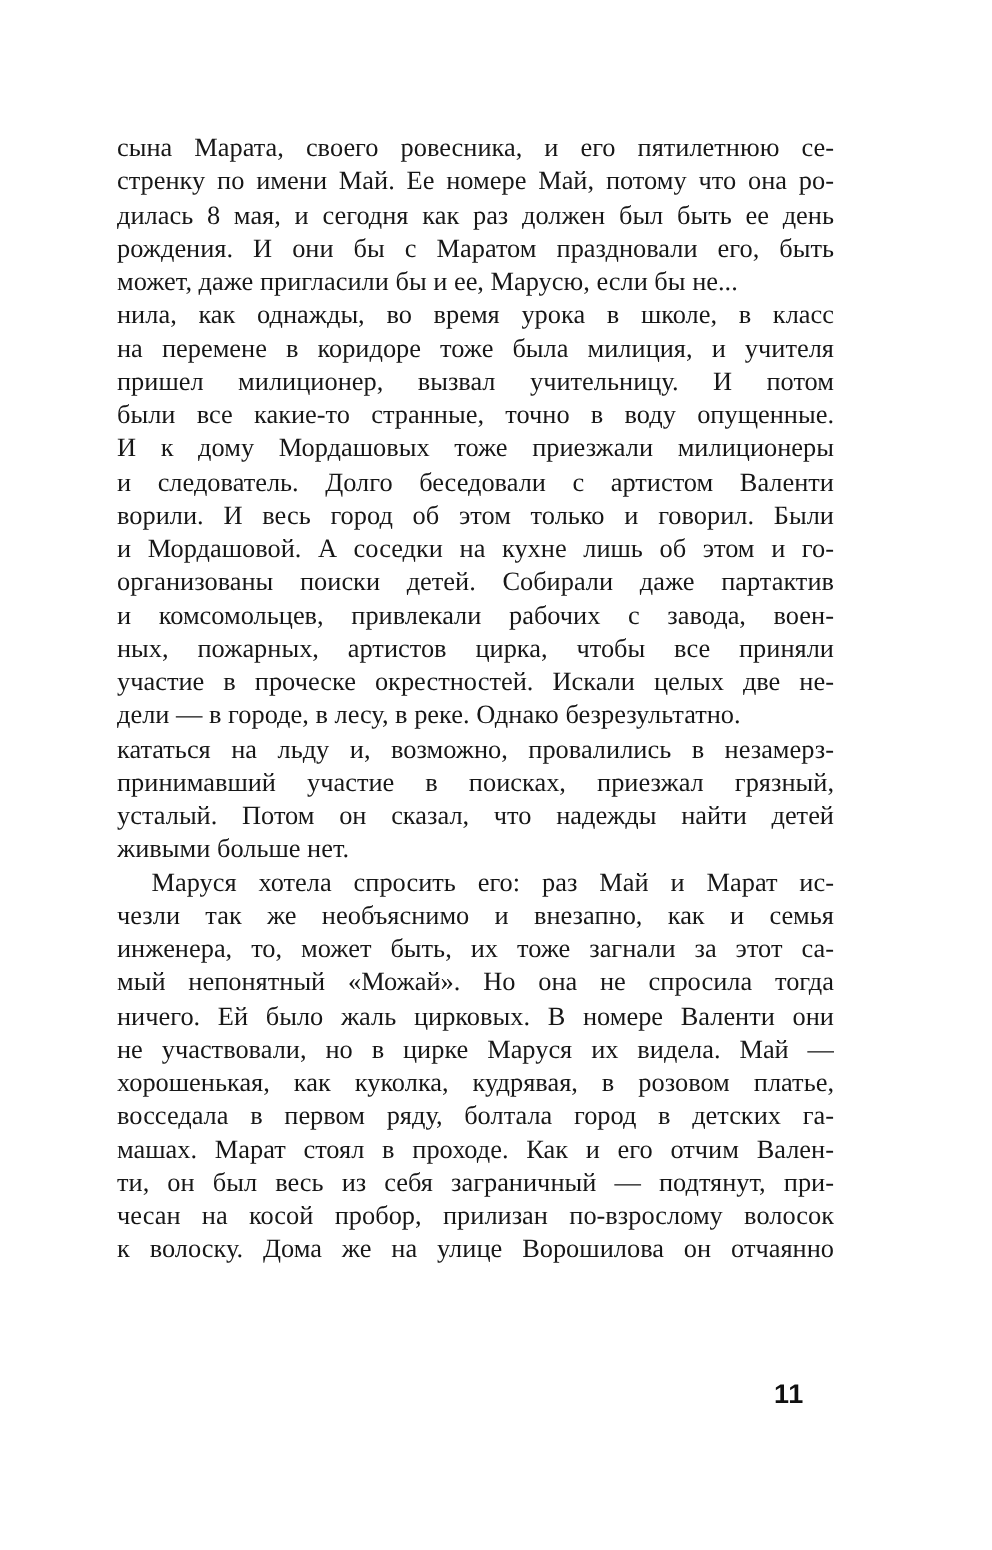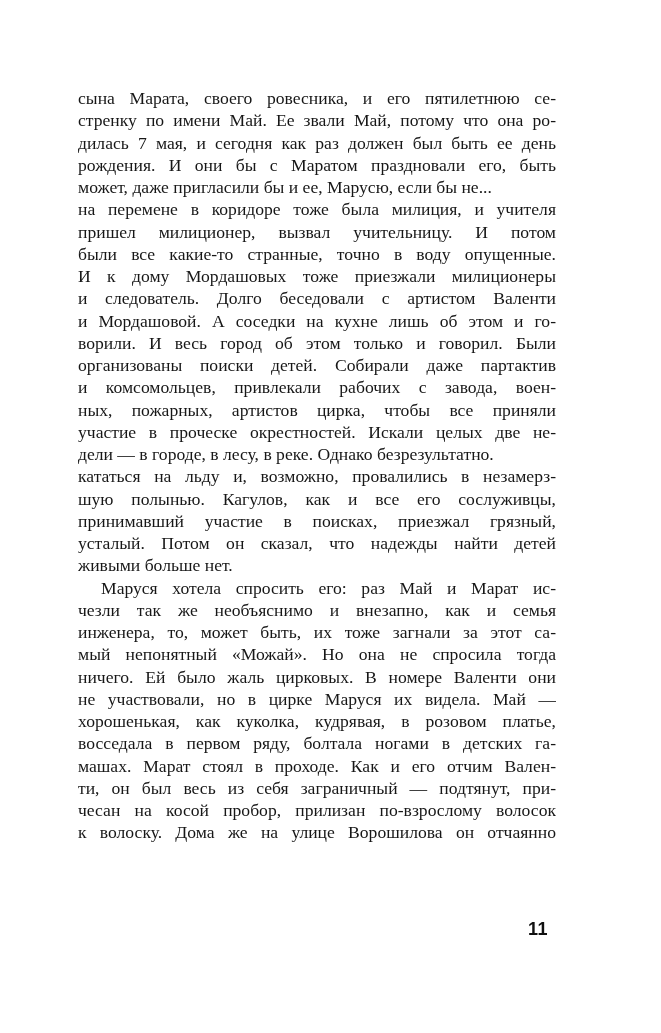--- a/index.html
+++ b/index.html
@@ -31,65 +31,65 @@
     white-space: normal;
   }
   .line.para-end {
     text-align-last: left;
   }
   .line.indent {
     text-indent: 23px;
   }
   .folio {
     position: absolute;
-    left: 528px;
+    left: 516px;
     top: 919px;
     width: 24px;
     font-family: "Liberation Sans", "DejaVu Sans", sans-serif;
     font-size: 18px;
     font-weight: 700;
     color: #101010;
     letter-spacing: 0.5px;
     text-align: left;
   }
 </style>
 </head>
 <body>
 
 <div class="book-page" style="background: rgb(255, 255, 255);">
   <div class="text-block" style="color: rgb(23, 23, 23);">
       <div class="line">сына Марата, своего ровесника, и его пятилетнюю се-</div>
-      <div class="line">стренку по имени Май. Ее звали Май, потому что она ро-</div>
-      <div class="line">дилась 7 мая, и сегодня как раз должен был быть ее день</div>
+      <div class="line">стренку по имени Май. Ее номере Май, потому что она ро-</div>
+      <div class="line">дилась 8 мая, и сегодня как раз должен был быть ее день</div>
       <div class="line">рождения. И они бы с Маратом праздновали его, быть</div>
       <div class="line para-end">может, даже пригласили бы и ее, Марусю, если бы не...</div>
+      <div class="line">нила, как однажды, во время урока в школе, в класс</div>
       <div class="line">на перемене в коридоре тоже была милиция, и учителя</div>
       <div class="line">пришел милиционер, вызвал учительницу. И потом</div>
       <div class="line">были все какие-то странные, точно в воду опущенные.</div>
       <div class="line">И к дому Мордашовых тоже приезжали милиционеры</div>
       <div class="line">и следователь. Долго беседовали с артистом Валенти</div>
+      <div class="line">ворили. И весь город об этом только и говорил. Были</div>
       <div class="line">и Мордашовой. А соседки на кухне лишь об этом и го-</div>
-      <div class="line">ворили. И весь город об этом только и говорил. Были</div>
       <div class="line">организованы поиски детей. Собирали даже партактив</div>
       <div class="line">и комсомольцев, привлекали рабочих с завода, воен-</div>
       <div class="line">ных, пожарных, артистов цирка, чтобы все приняли</div>
       <div class="line">участие в проческе окрестностей. Искали целых две не-</div>
       <div class="line para-end">дели — в городе, в лесу, в реке. Однако безрезультатно.</div>
       <div class="line">кататься на льду и, возможно, провалились в незамерз-</div>
-      <div class="line">шую полынью. Кагулов, как и все его сослуживцы,</div>
       <div class="line">принимавший участие в поисках, приезжал грязный,</div>
       <div class="line">усталый. Потом он сказал, что надежды найти детей</div>
       <div class="line para-end">живыми больше нет.</div>
       <div class="line indent">Маруся хотела спросить его: раз Май и Марат ис-</div>
       <div class="line">чезли так же необъяснимо и внезапно, как и семья</div>
       <div class="line">инженера, то, может быть, их тоже загнали за этот са-</div>
       <div class="line">мый непонятный «Можай». Но она не спросила тогда</div>
       <div class="line">ничего. Ей было жаль цирковых. В номере Валенти они</div>
       <div class="line">не участвовали, но в цирке Маруся их видела. Май —</div>
       <div class="line">хорошенькая, как куколка, кудрявая, в розовом платье,</div>
-      <div class="line">восседала в первом ряду, болтала ногами в детских га-</div>
+      <div class="line">восседала в первом ряду, болтала город в детских га-</div>
       <div class="line">машах. Марат стоял в проходе. Как и его отчим Вален-</div>
       <div class="line">ти, он был весь из себя заграничный — подтянут, при-</div>
       <div class="line">чесан на косой пробор, прилизан по-взрослому волосок</div>
       <div class="line">к волоску. Дома же на улице Ворошилова он отчаянно</div>
     </div>
   <div class="folio">11</div>
 </div>
 
 </body></html>

